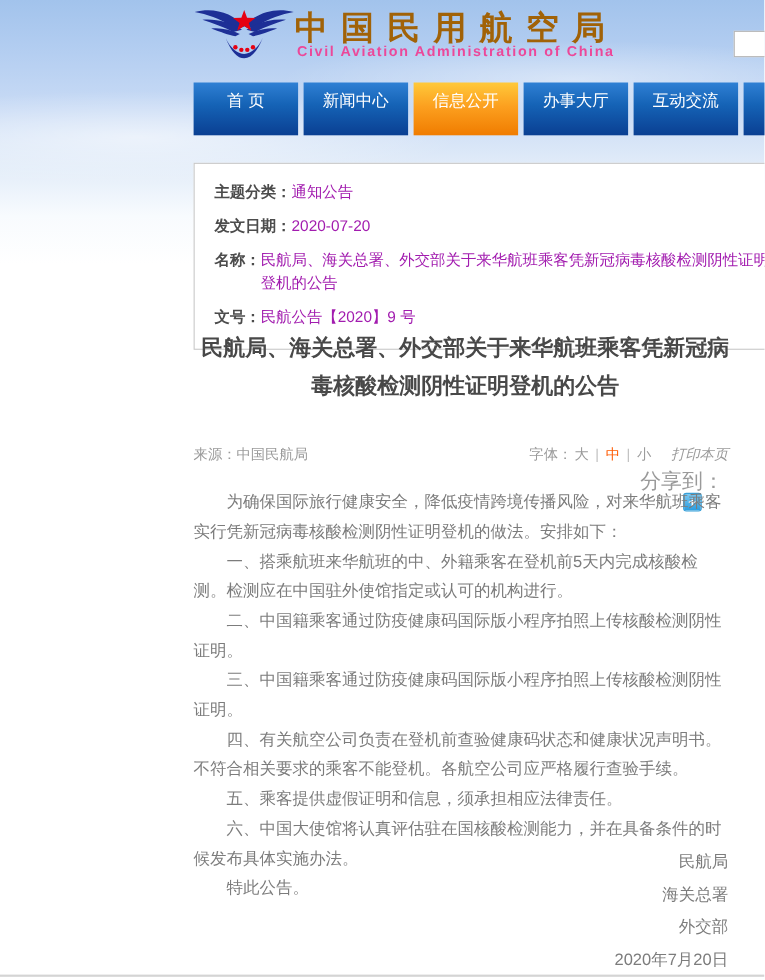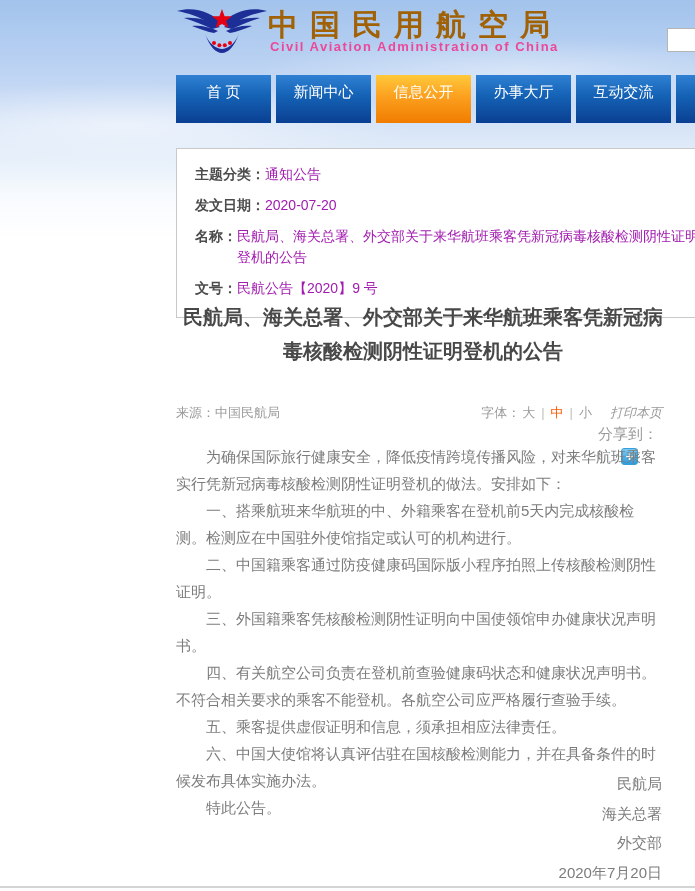--- a/index.html
+++ b/index.html
@@ -54,21 +54,21 @@
     position:absolute;left:176px;top:404px;width:486px;font-size:13px;color:#9a9a9a;
     display:flex;justify-content:space-between;align-items:center;
   }
   .tools .right{white-space:nowrap;}
   .font-opt{color:#9a9a9a;cursor:pointer;text-decoration:none;margin:0 2px;}
   .font-opt.active{color:#ff5a00;}
   .sep{color:#c0c0c0;margin:0 4px;}
   .print{color:#9a9a9a;cursor:pointer;margin-left:16px;font-style:italic;}
   .share-row{
     position:absolute;left:176px;top:425px;width:482px;text-align:right;
-    font-size:15px;color:#9a9a9a;
+    font-size:19px;color:#9a9a9a;
   }
   .share-icon{
     position:absolute;left:621px;top:448px;width:17px;height:17px;border-radius:3px;
     background:linear-gradient(180deg,#7cc9f2 0%,#2b9de0 100%);border:1px solid #379fd8;
     box-sizing:border-box;color:#fff;font-size:13px;font-weight:bold;line-height:15px;
     text-align:center;cursor:pointer;
   }
   .body-text{position:absolute;left:176px;top:443px;width:486px;}
   .body-text p{
     margin:0 0 0 0;font-size:15px;color:#7c7c7c;line-height:27px;text-indent:2em;
@@ -143,21 +143,21 @@
 
 <div class="share-row">
   <span>分享到：</span>
 </div>
 <span class="share-icon">+</span>
 
 <article class="body-text" id="bodyText">
     <p>为确保国际旅行健康安全，降低疫情跨境传播风险，对来华航班乘客实行凭新冠病毒核酸检测阴性证明登机的做法。安排如下：</p>
     <p>一、搭乘航班来华航班的中、外籍乘客在登机前5天内完成核酸检测。检测应在中国驻外使馆指定或认可的机构进行。</p>
     <p>二、中国籍乘客通过防疫健康码国际版小程序拍照上传核酸检测阴性证明。</p>
-    <p>三、外国籍乘客凭核酸检测阴性证明向中国使领馆申办健康状况声明书。</p>
+    <p>三、中国籍乘客通过防疫健康码国际版小程序拍照上传核酸检测阴性证明。</p>
     <p>四、有关航空公司负责在登机前查验健康码状态和健康状况声明书。不符合相关要求的乘客不能登机。各航空公司应严格履行查验手续。</p>
     <p>五、乘客提供虚假证明和信息，须承担相应法律责任。</p>
     <p>六、中国大使馆将认真评估驻在国核酸检测能力，并在具备条件的时候发布具体实施办法。</p>
     <p>特此公告。</p>
   </article>
 
 <div class="sigs" id="sigs">
     <div>民航局</div>
     <div>海关总署</div>
     <div>外交部</div>

